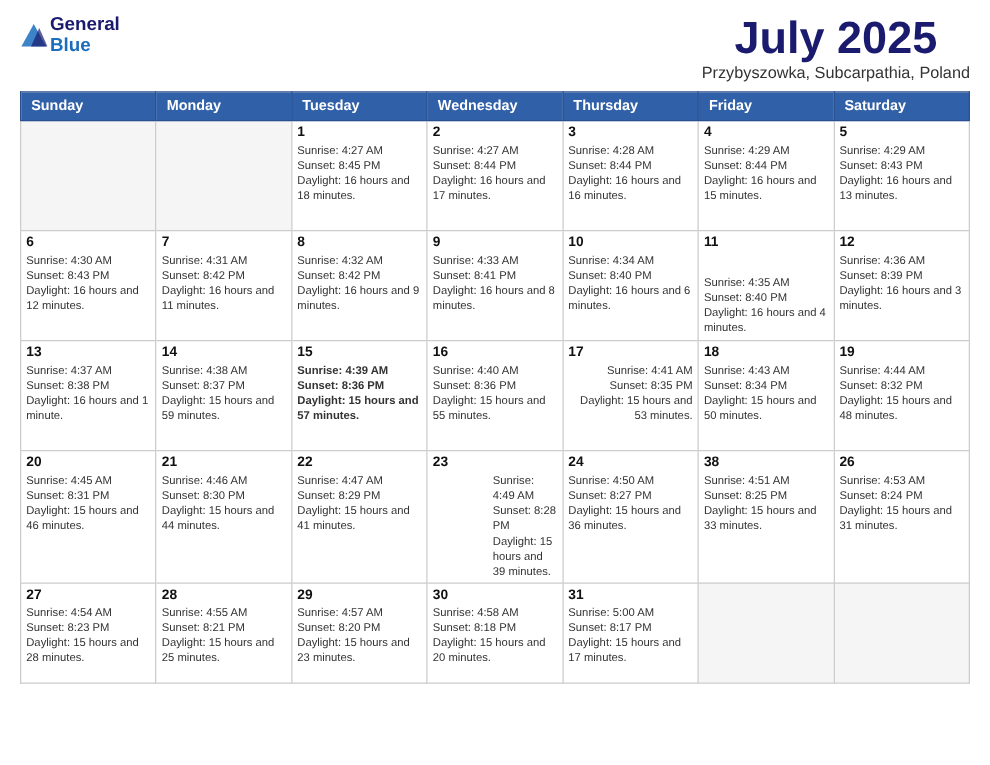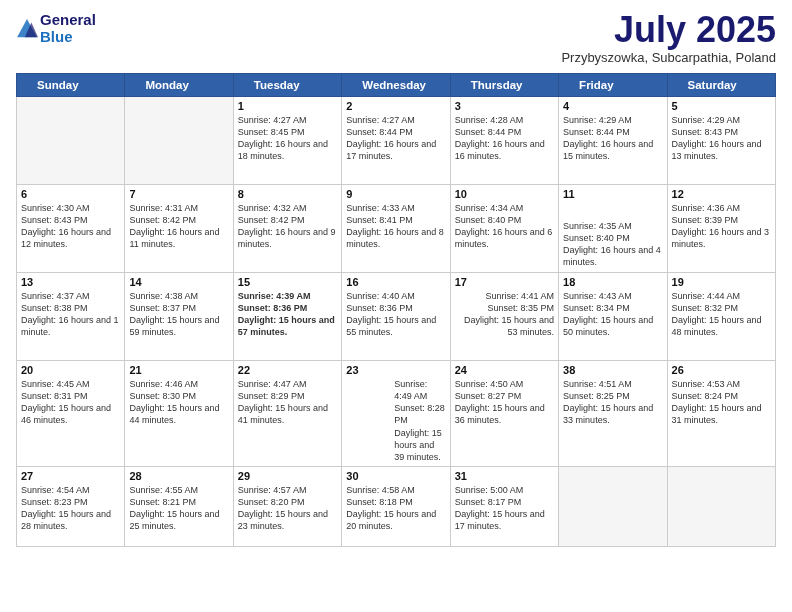--- a/index.html
+++ b/index.html
@@ -36,21 +36,21 @@
     }
     .logo-blue {
       color: #1a6ebd;
     }
     .logo-icon {
       width: 22px;
       height: 22px;
       margin-right: 2px;
     }
     .title-block {
-      text-align: right;
+      text-align: center;
     }
     .month-title {
       font-size: 36px;
       font-weight: bold;
       color: #1a1a6e;
       line-height: 1;
     }
     .location {
       font-size: 13px;
       color: #333;
@@ -61,21 +61,21 @@
       border: 1px solid #ccc;
       border-collapse: collapse;
       width: 100%;
       table-layout: fixed;
     }
     .calendar th {
       background: #3060a8;
       color: #fff;
       font-size: 11.5px;
       font-weight: bold;
-      padding: 5px 20px;
+      padding: 5px 8px;
       border: 1px solid #2a5090;
       text-align: left;
     }
     .calendar td {
       border: 1px solid #ccc;
       vertical-align: top;
       padding: 3px 4px 3px 4px;
       font-size: 9.5px;
       color: #333;
       height: 88px;

